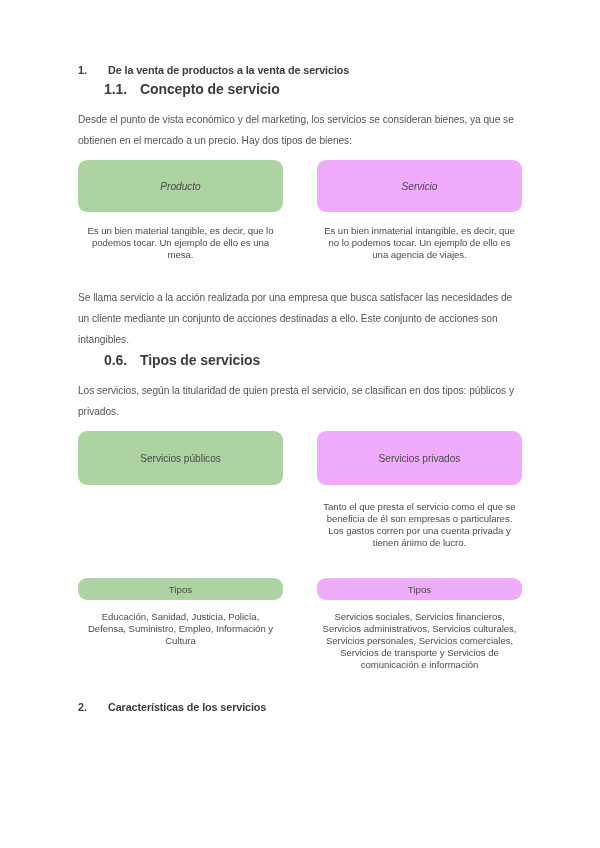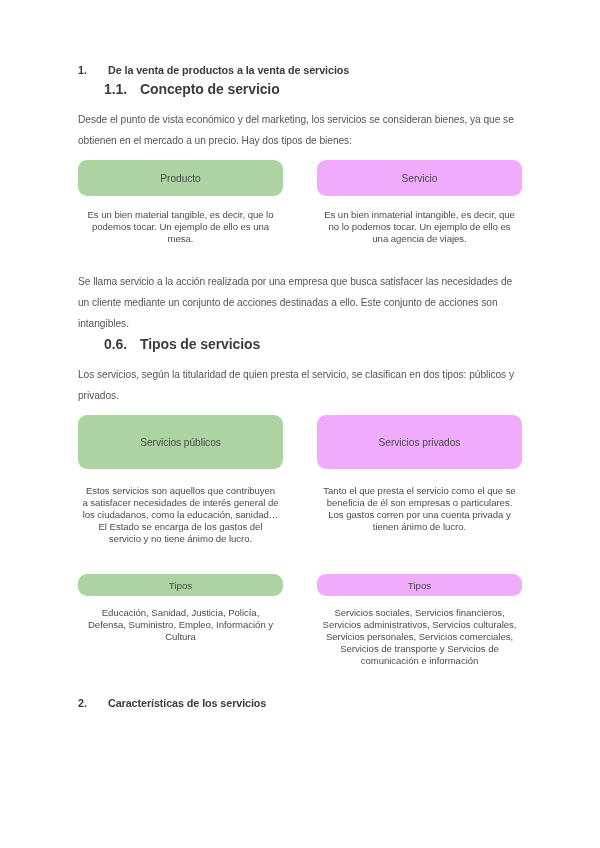--- a/index.html
+++ b/index.html
@@ -90,21 +90,21 @@
     letter-spacing: -0.05px;
     display: flex;
     align-items: center;
     justify-content: center;
     box-sizing: border-box;
     padding: 6px 8px;
   }
   .chip.green { background: #aed3a3; }
   .chip.yellow { background: #f0abfc; }
 
-  .chip.tall { height: 36px; }
+  .chip.tall { height: 52px; font-style: italic; }
   .chip.mid  { height: 54px; }
   .chip.low  { height: 22px; font-size: 9.8px; }
 
   .cardtext {
     font-size: 9.6px;
     line-height: 12px;
     color: #4d4d4d;
     text-align: center;
     margin: 13px 4px 0 4px;
     letter-spacing: -0.05px;
@@ -154,21 +154,20 @@
     <div class="h2">
       <span class="num">0.6.</span>
       <span>Tipos de servicios</span>
     </div>
 
     <p class="para tight">Los servicios, según la titularidad de quien presta el servicio, se clasifican en dos tipos: públicos y privados.</p>
 
     <div class="cols">
       <div class="col">
         <div class="chip green mid">Servicios públicos</div>
-        <div class="cardtext n2">Estos servicios son aquellos que contribuyen a satisfacer necesidades de interés general de los ciudadanos, como la educación, sanidad… El Estado se encarga de los gastos del servicio y no tiene ánimo de lucro.</div>
       </div>
       <div class="col">
         <div class="chip yellow mid">Servicios privados</div>
         <div class="cardtext n2">Tanto el que presta el servicio como el que se beneficia de él son empresas o particulares. Los gastos corren por una cuenta privada y tienen ánimo de lucro.</div>
       </div>
     </div>
 
     <div class="spacer-md"></div>
 
     <div class="cols">

